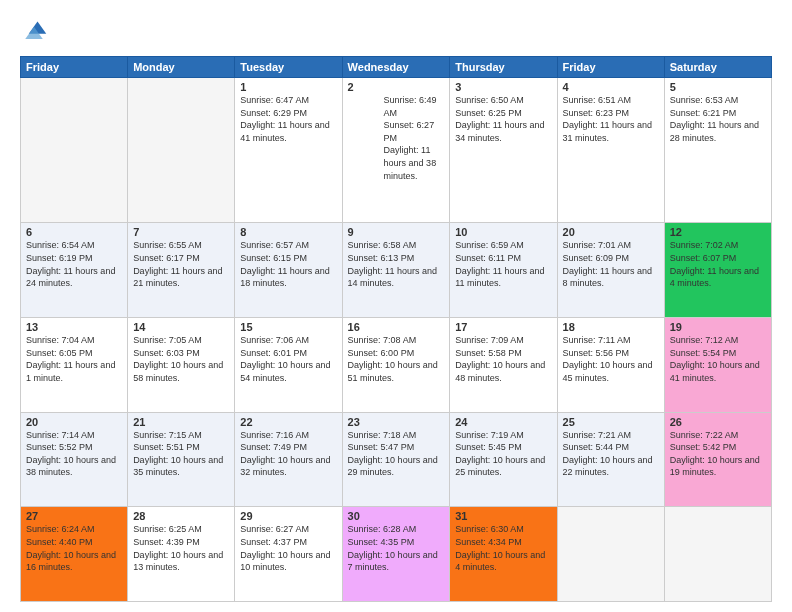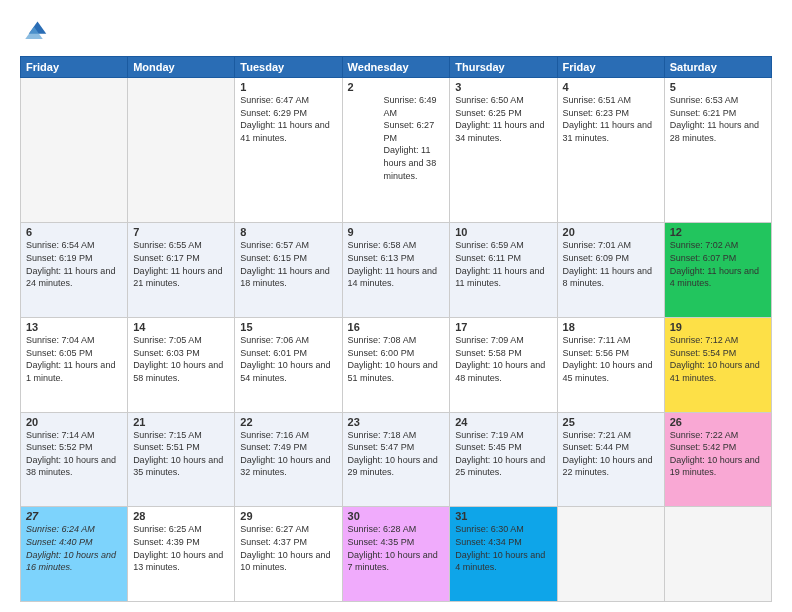--- a/index.html
+++ b/index.html
@@ -247,21 +247,21 @@
             <div class="day-info" style="white-space: pre-line;">Sunrise: 7:09 AM
 Sunset: 5:58 PM
 Daylight: 10 hours and 48 minutes.</div>
           </td>
           <td style="background: rgb(255, 255, 255);">
             <span class="day-number">18</span>
             <div class="day-info" style="white-space: pre-line;">Sunrise: 7:11 AM
 Sunset: 5:56 PM
 Daylight: 10 hours and 45 minutes.</div>
           </td>
-          <td style="background: #fde047;">
+          <td style="background: #f9a8d4;">
             <span class="day-number">19</span>
             <div class="day-info" style="white-space: pre-line;">Sunrise: 7:12 AM
 Sunset: 5:54 PM
 Daylight: 10 hours and 41 minutes.</div>
           </td>
         </tr>
         <tr>
           <td style="background: rgb(238, 242, 249);">
             <span class="day-number">20</span>
             <div class="day-info" style="white-space: pre-line;">Sunrise: 7:14 AM
@@ -299,21 +299,21 @@
 Daylight: 10 hours and 22 minutes.</div>
           </td>
           <td style="background: #f9a8d4;">
             <span class="day-number">26</span>
             <div class="day-info" style="white-space: pre-line;">Sunrise: 7:22 AM
 Sunset: 5:42 PM
 Daylight: 10 hours and 19 minutes.</div>
           </td>
         </tr>
         <tr>
-          <td style="background: #7dd3fc; font-style: italic;">
+          <td style="background: #f97316;">
             <span class="day-number">27</span>
             <div class="day-info" style="white-space: pre-line;">Sunrise: 6:24 AM
 Sunset: 4:40 PM
 Daylight: 10 hours and 16 minutes.</div>
           </td>
           <td style="background: rgb(255, 255, 255);">
             <span class="day-number">28</span>
             <div class="day-info" style="white-space: pre-line;">Sunrise: 6:25 AM
 Sunset: 4:39 PM
 Daylight: 10 hours and 13 minutes.</div>
@@ -323,21 +323,21 @@
             <div class="day-info" style="white-space: pre-line;">Sunrise: 6:27 AM
 Sunset: 4:37 PM
 Daylight: 10 hours and 10 minutes.</div>
           </td>
           <td style="background: #f0abfc;">
             <span class="day-number">30</span>
             <div class="day-info" style="white-space: pre-line;">Sunrise: 6:28 AM
 Sunset: 4:35 PM
 Daylight: 10 hours and 7 minutes.</div>
           </td>
-          <td style="background: #0ea5e9;">
+          <td style="background: #f97316;">
             <span class="day-number">31</span>
             <div class="day-info" style="white-space: pre-line;">Sunrise: 6:30 AM
 Sunset: 4:34 PM
 Daylight: 10 hours and 4 minutes.</div>
           </td>
           <td class="empty"></td>
           <td class="empty"></td>
         </tr>
       </tbody>
   </table>

